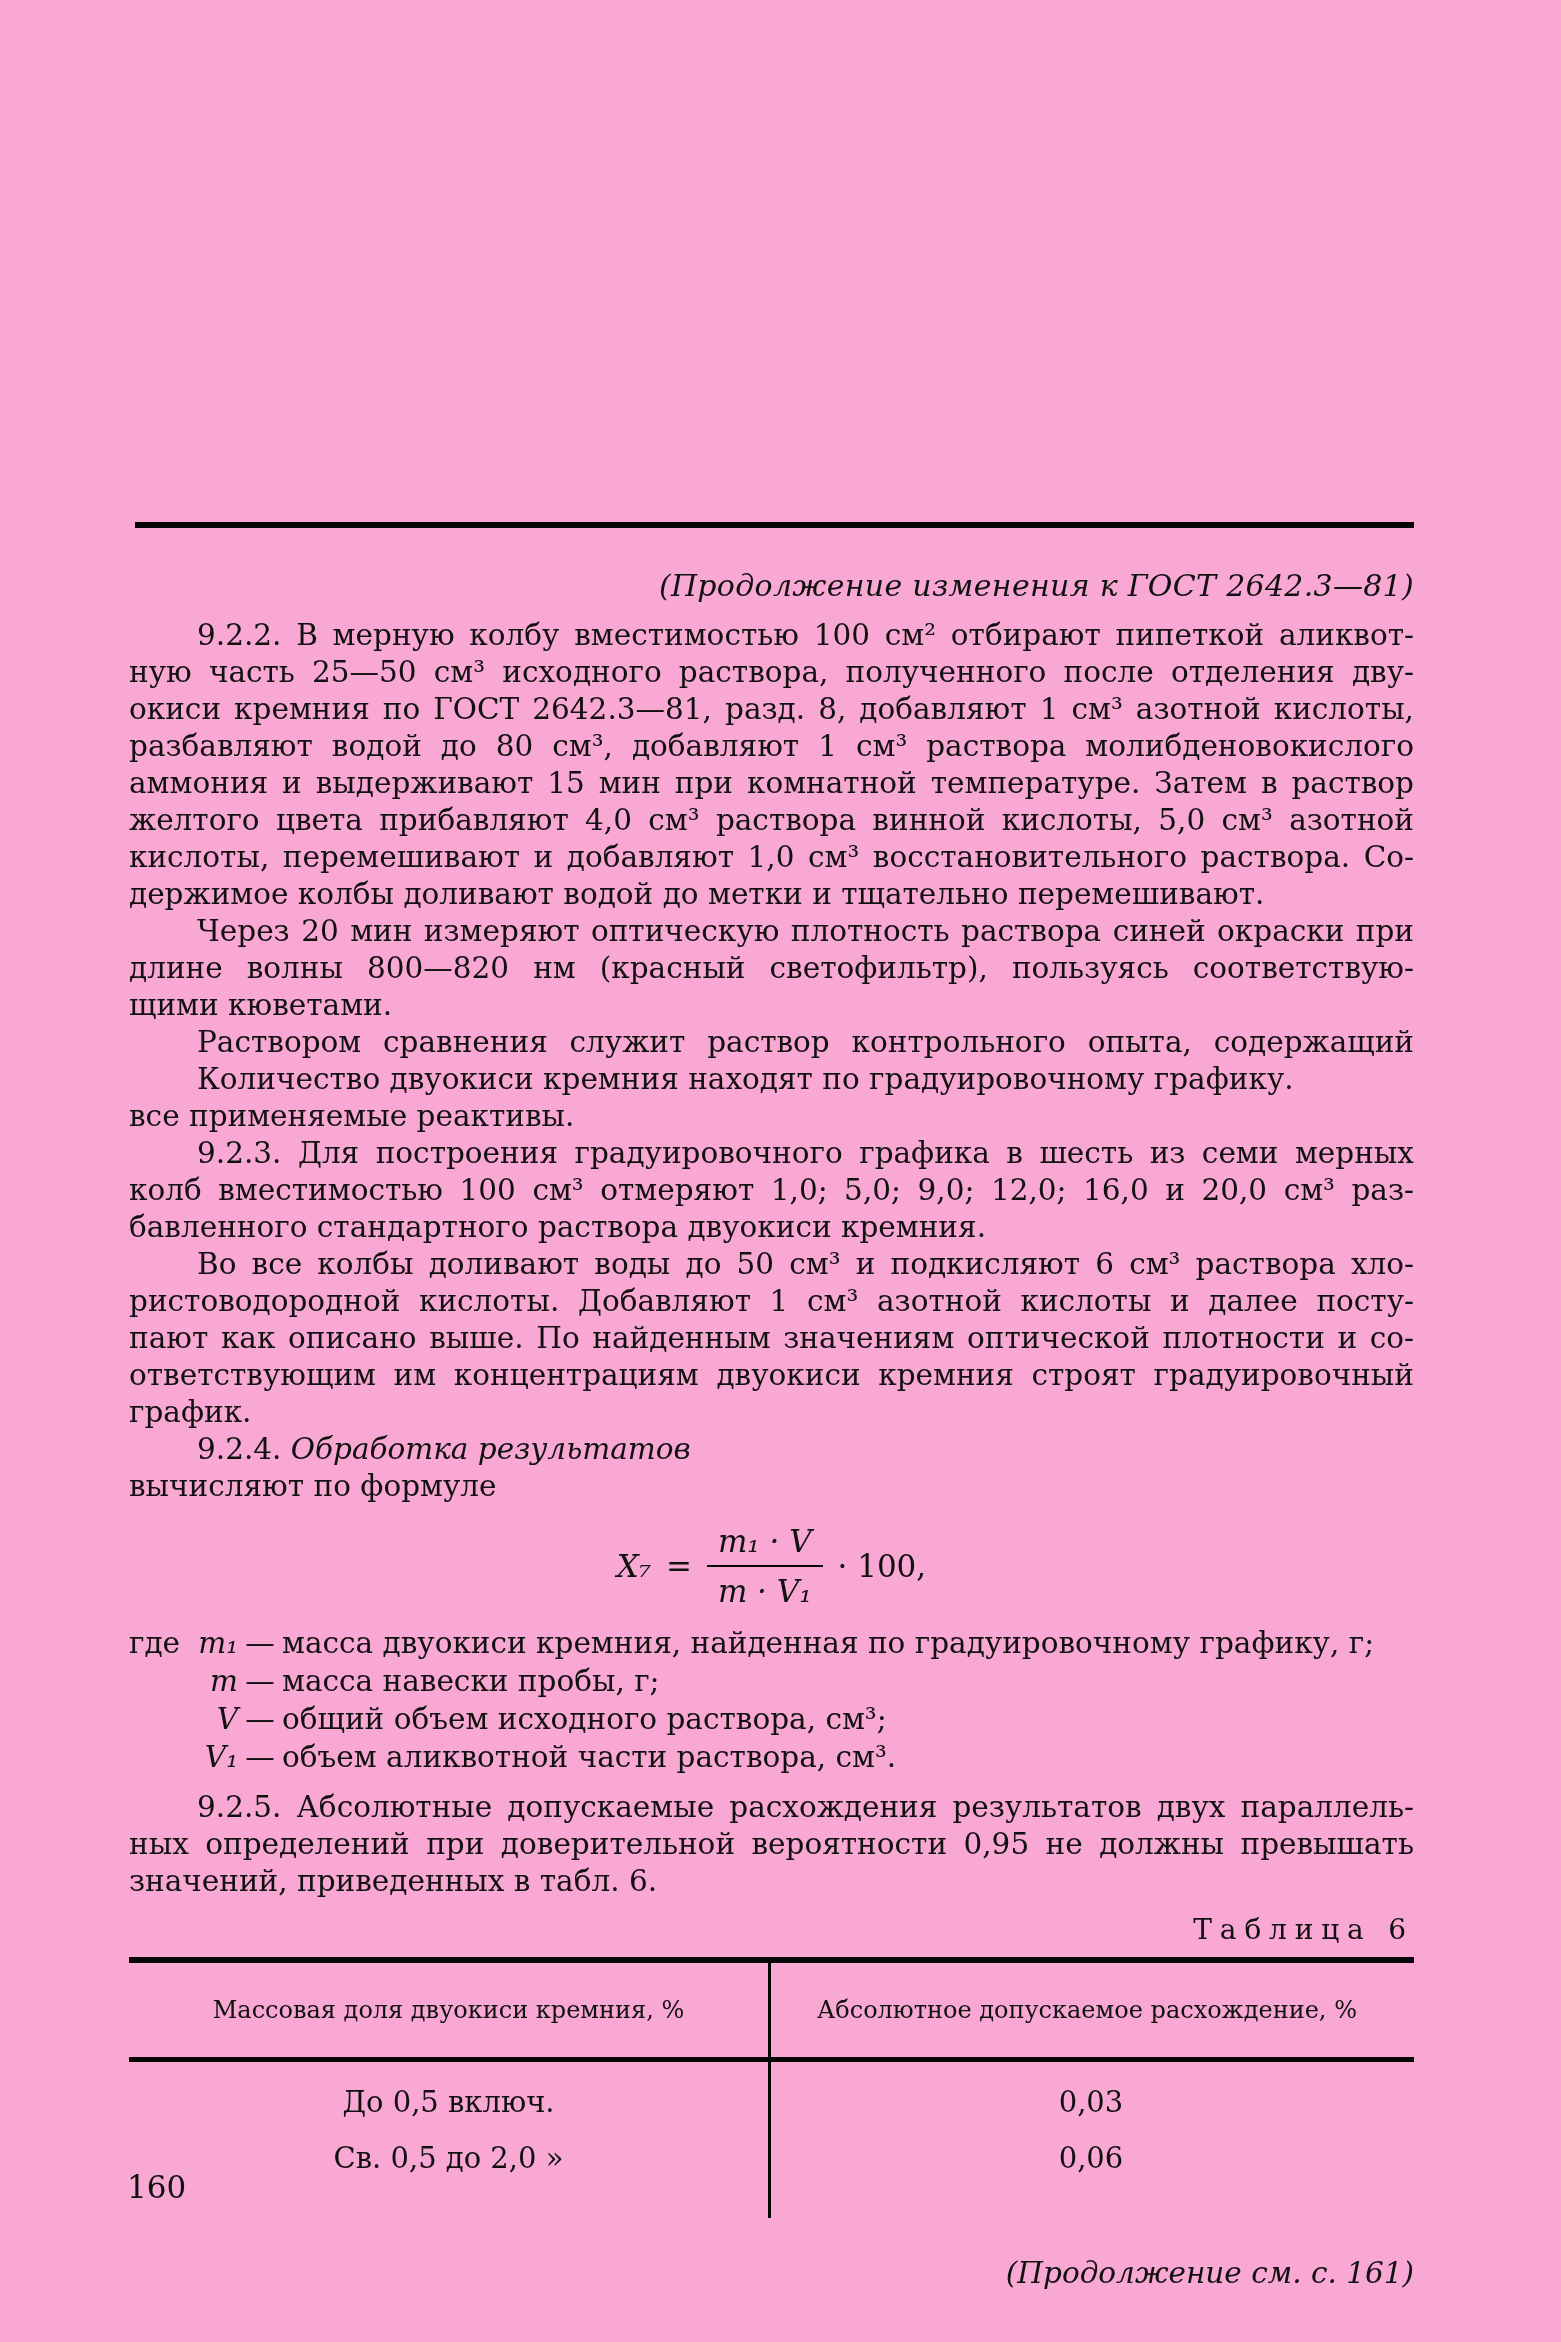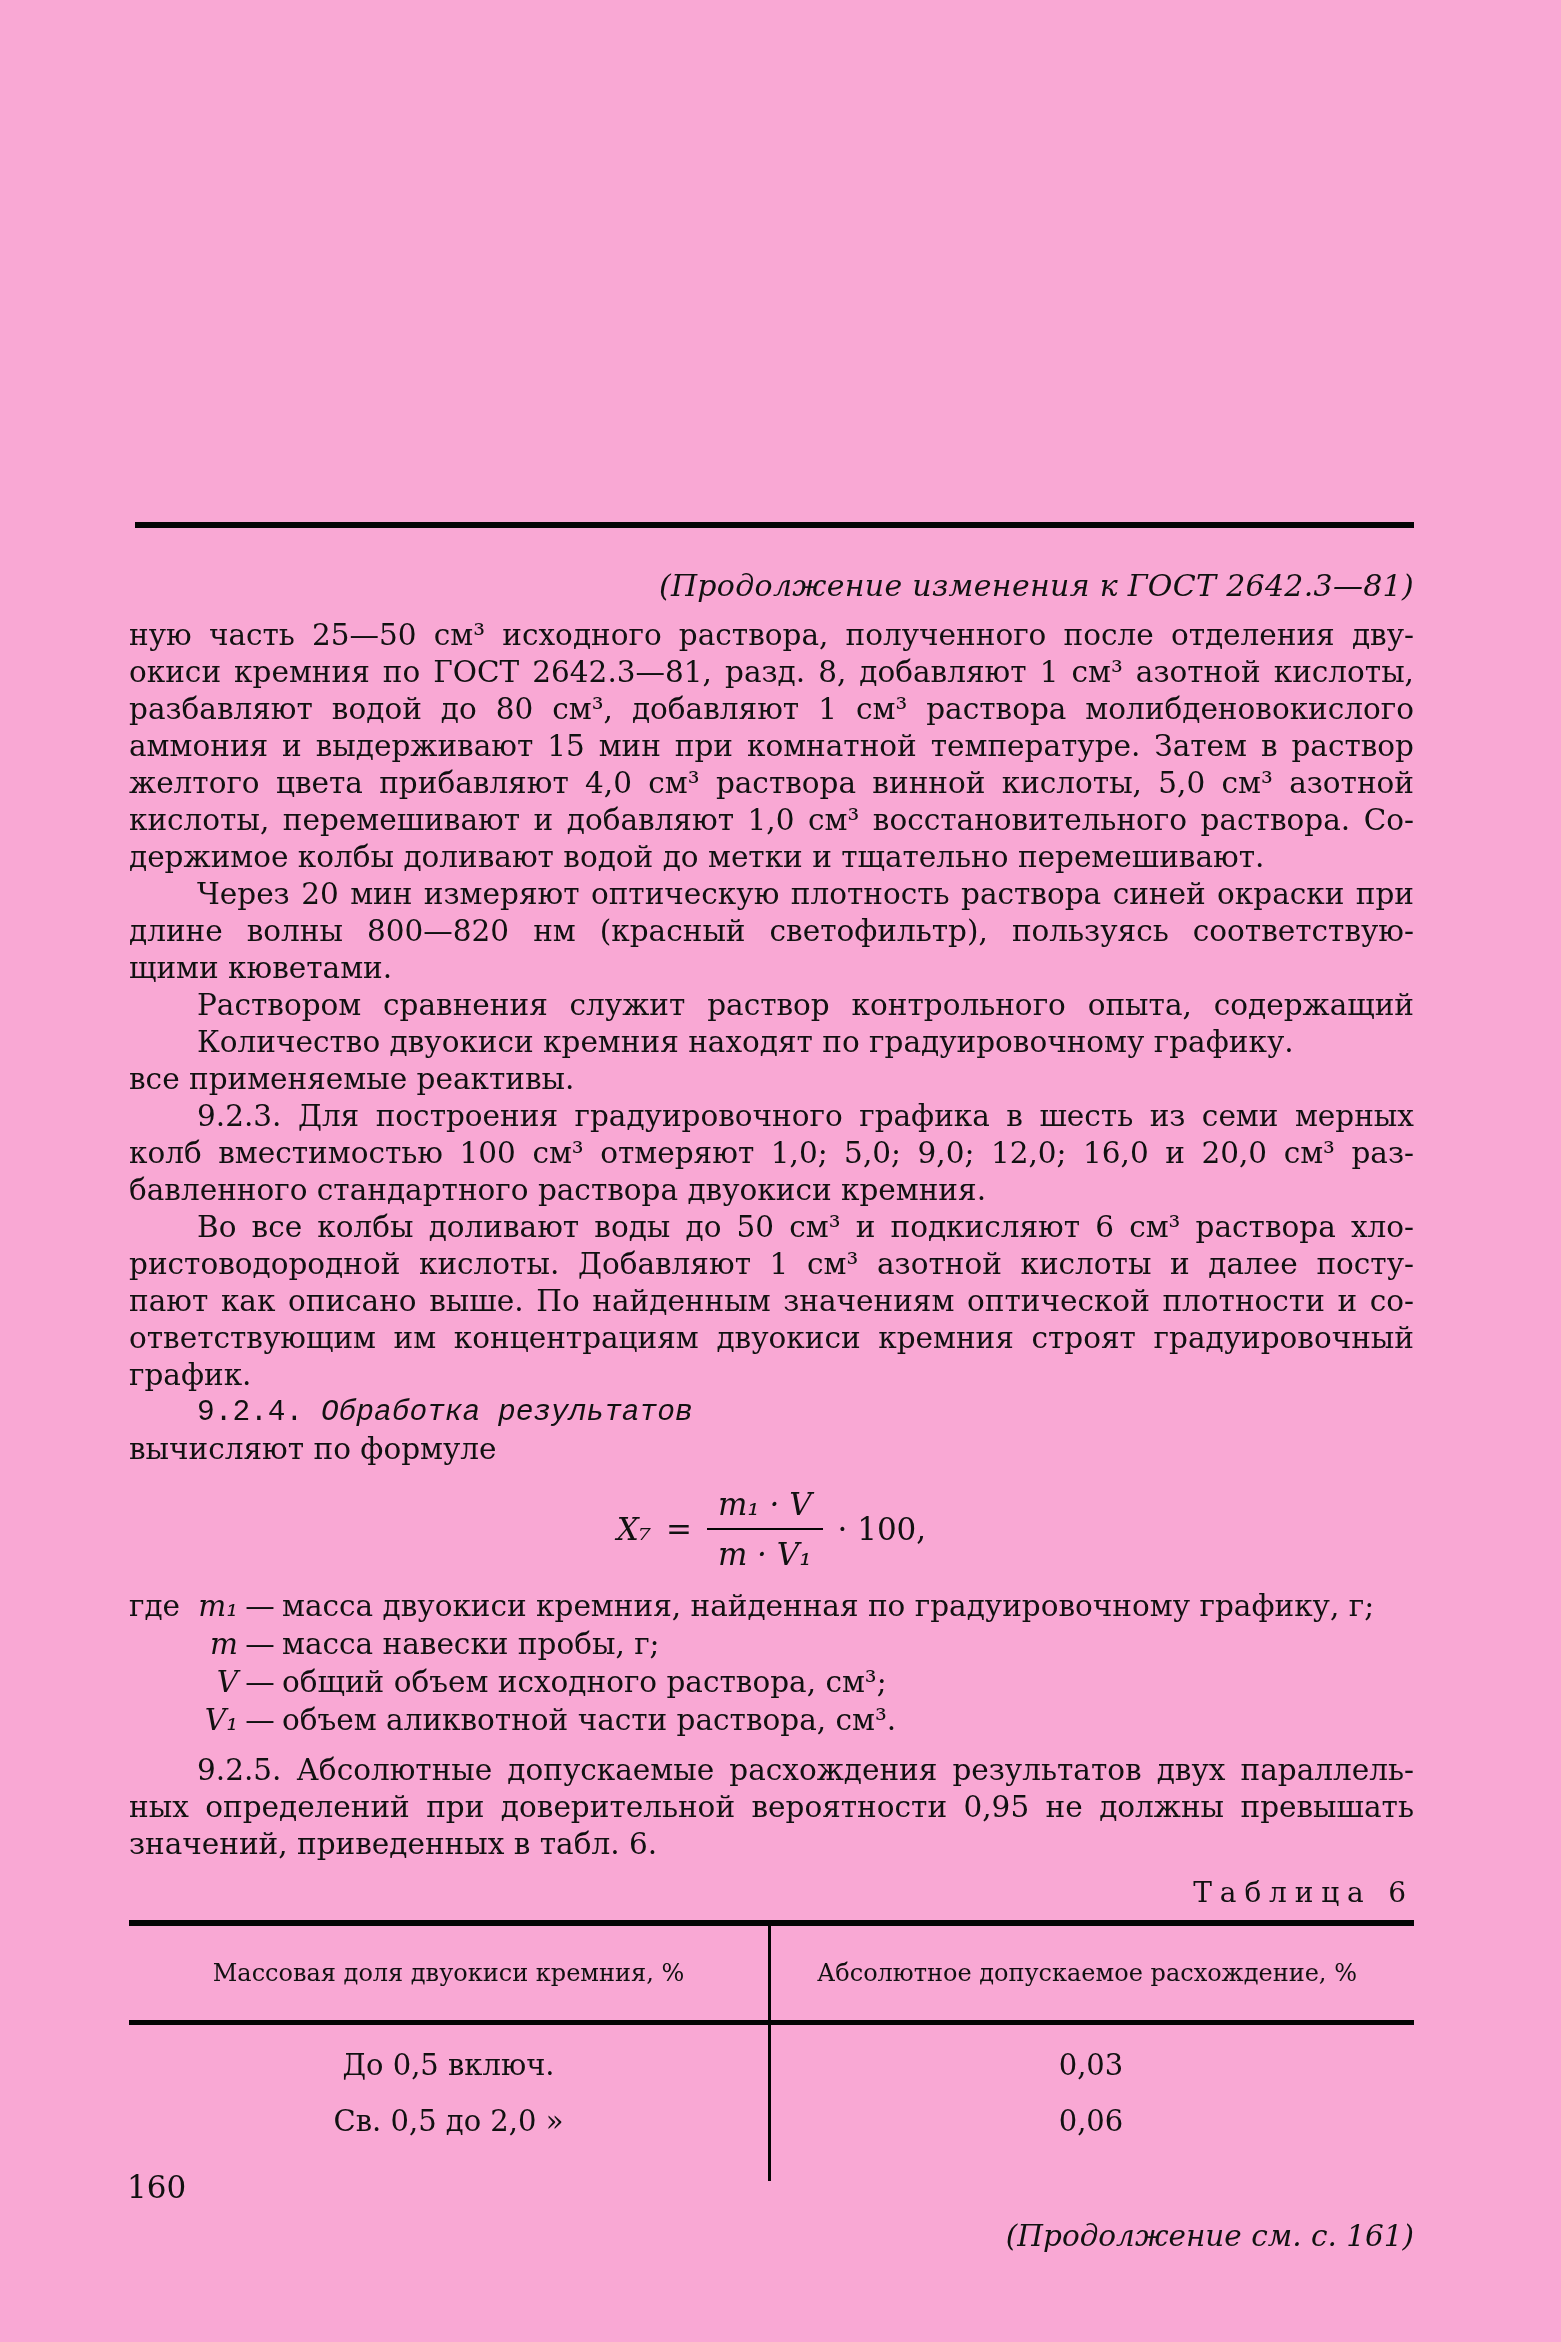--- a/index.html
+++ b/index.html
@@ -13,21 +13,21 @@
   .content{position:absolute;left:129px;top:522px;width:1285px;}
   .top-rule{width:1279px;height:5.5px;background:#050505;margin-left:5.5px;}
   .header-note{
     margin-top:39px;text-align:right;font-style:italic;
     font-size:30px;line-height:37px;letter-spacing:.01em;
   }
   .textblock{margin-top:13px;font-size:29.5px;line-height:37px;}
   .jline{text-align:justify;text-align-last:justify;}
   .jlast{text-align-last:left;}
   .indent{text-indent:68px;}
-  .heading{text-align:right;text-align-last:left;font-family:Liberation Mono, monospace;}
+  .heading{text-align:right;text-align-last:left;}
   .heading .it{font-style:italic;}
 
   .formula{
     display:flex;justify-content:center;align-items:center;gap:14.8px;
     margin:18.5px 0 14.8px;font-size:31px;line-height:37px;
   }
   .var{font-style:italic;}
   .frac{display:inline-flex;flex-direction:column;text-align:center;font-style:italic;}
   .frac .num{padding:0 11px 4.6px;border-bottom:2.8px solid #050505;}
   .frac .den{padding:6px 11px 0;}
@@ -60,20 +60,21 @@
 <body>
 
 <div class="page">
   <div class="content">
 
     <div class="top-rule"></div>
 
     <div class="header-note">(Продолжение изменения к ГОСТ 2642.3—81)</div>
 
     <div class="textblock" id="text-a">
+        <div class="jline indent">9.2.2. В мерную колбу вместимостью 100 см² отбирают пипеткой аликвот-</div>
         <div class="jline">ную часть 25—50 см³ исходного раствора, полученного после отделения дву-</div>
         <div class="jline">окиси кремния по ГОСТ 2642.3—81, разд. 8, добавляют 1 см³ азотной кислоты,</div>
         <div class="jline">разбавляют водой до 80 см³, добавляют 1 см³ раствора молибденовокислого</div>
         <div class="jline">аммония и выдерживают 15 мин при комнатной температуре. Затем в раствор</div>
         <div class="jline">желтого цвета прибавляют 4,0 см³ раствора винной кислоты, 5,0 см³ азотной</div>
         <div class="jline">кислоты, перемешивают и добавляют 1,0 см³ восстановительного раствора. Со-</div>
         <div class="jline jlast">держимое колбы доливают водой до метки и тщательно перемешивают.</div>
         <div class="jline indent">Через 20 мин измеряют оптическую плотность раствора синей окраски при</div>
         <div class="jline">длине волны 800—820 нм (красный светофильтр), пользуясь соответствую-</div>
         <div class="jline jlast">щими кюветами.</div>

